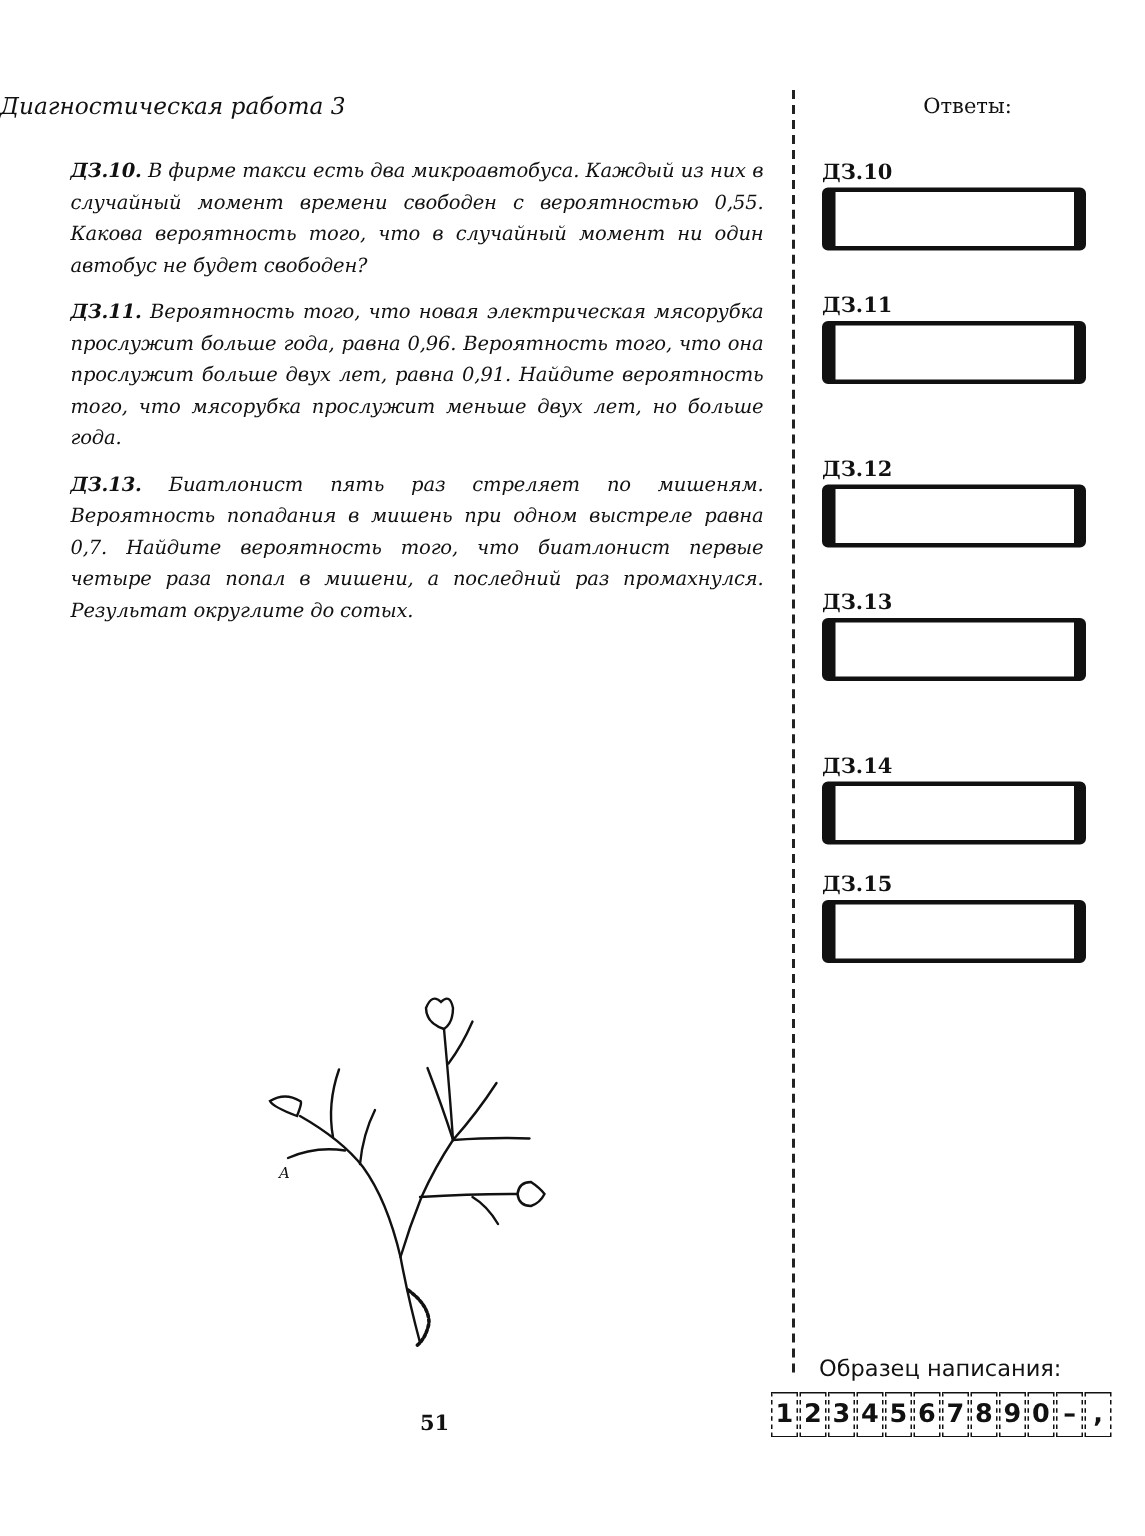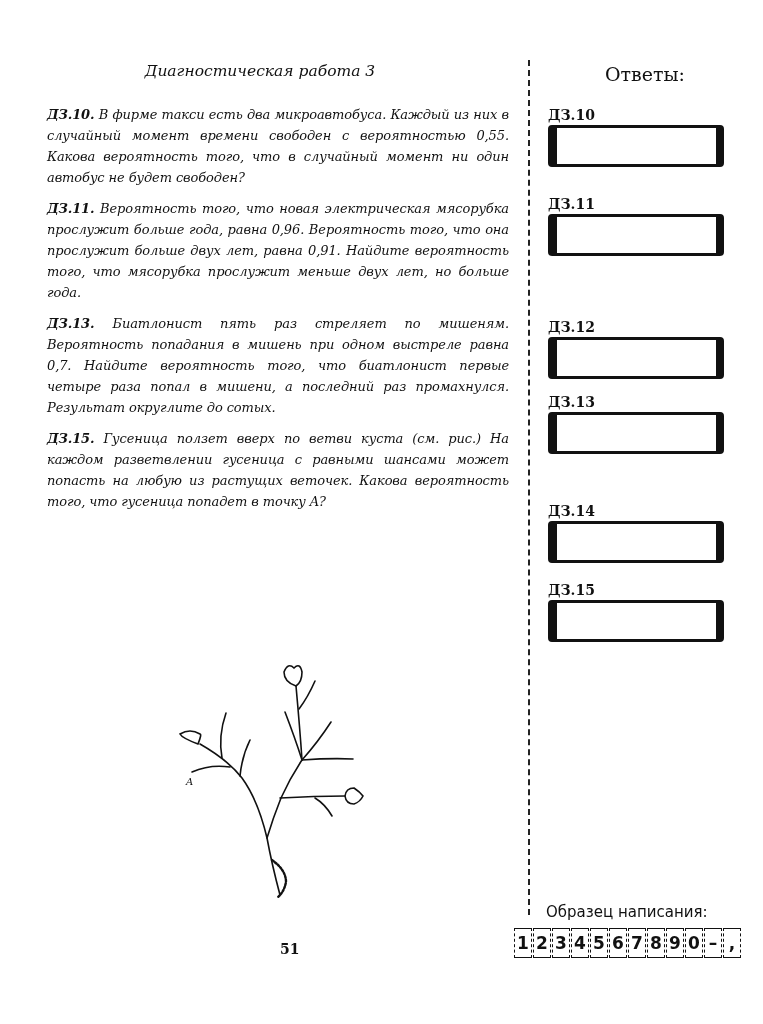--- a/index.html
+++ b/index.html
@@ -1,27 +1,27 @@
 <!DOCTYPE html>
 <html><head>
 <meta charset="utf-8">
 <style>
   html, body { margin: 0; padding: 0; background: #ffffff; }
   body { width: 763px; height: 1024px; position: relative; overflow: hidden;
          font-family: "DejaVu Serif", "Liberation Serif", serif; color: #111; }
-  .header { position: absolute; left: 0; width: 520px; top: 62px; text-align: center;
+  .header { position: absolute; left: 0; width: 520px; top: 62px; 
             font-style: italic; font-size: 15.5px; }
   .problems { position: absolute; left: 31px; top: 104px; width: 478px; }
   .problem { font-size: 13px; line-height: 21px; text-align: justify; margin: 0 0 10px 16px;
              letter-spacing: -0.1px; font-style: italic; }
   .problem .num { font-weight: bold; }
   .divider { position: absolute; left: 528px; top: 60px; height: 855px; width: 0;
              border-left: 2px dashed #222; }
   .answers-title { position: absolute; left: 545px; width: 200px; top: 63px; text-align: center;
-                   font-size: 19px; }
+                   font-size: 14px; }
   .ans { position: absolute; left: 548px; width: 180px; }
   .ans .label { font-weight: bold; font-size: 14px; display: block; margin-bottom: 2px; }
   .ans .box { width: 176px; height: 42px; border: 3px solid #111; border-left-width: 9px;
               border-right-width: 8px; border-radius: 4px; box-sizing: border-box; background: #fff; }
   .sample-title { position: absolute; left: 546px; top: 903px; font-size: 15px;
                   font-family: "DejaVu Sans", "Liberation Sans", sans-serif; }
   .sample { position: absolute; left: 514px; top: 928px; display: flex; }
   .sample .cell { width: 16px; height: 28px; border: 1.5px dashed #111; border-top-style: solid;
                   border-bottom-style: solid; margin-right: 1px; font-family: "DejaVu Sans", sans-serif;
                   font-size: 17px; font-weight: bold; text-align: center; line-height: 28px; }
@@ -31,21 +31,20 @@
 </style>
 </head>
 <body>
 
 <div class="header">Диагностическая работа 3</div>
 
 <div class="problems">
   <p class="problem"><span class="num">ДЗ.10.</span> <span>В фирме такси есть два микроавтобуса. Каждый из них в случайный момент времени свободен с вероятностью 0,55. Какова вероятность того, что в случайный момент ни один автобус не будет свободен?</span></p>
   <p class="problem"><span class="num">ДЗ.11.</span> <span>Вероятность того, что новая электрическая мясорубка прослужит больше года, равна 0,96. Вероятность того, что она прослужит больше двух лет, равна 0,91. Найдите вероятность того, что мясорубка прослужит меньше двух лет, но больше года.</span></p>
   <p class="problem"><span class="num">ДЗ.13.</span> <span>Биатлонист пять раз стреляет по мишеням. Вероятность попадания в мишень при одном выстреле равна 0,7. Найдите вероятность того, что биатлонист первые четыре раза попал в мишени, а последний раз промахнулся. Результат округлите до сотых.</span></p>
-  <p class="problem"><span class="num">ДЗ.15.</span> <span>Гусеница ползет вверх по ветви куста (см. рис.) На каждом разветвлении гусеница с равными шансами может попасть на любую из растущих веточек. Какова вероятность того, что гусеница попадет в точку A?</span></p>
 </div>
 
 <div class="figure">
   <svg viewBox="0 0 220 250" fill="none" stroke="#111" stroke-width="1.6" stroke-linecap="round">
     <path d="M120 235 Q112 205 107 178 Q98 140 82 118 Q68 100 40 84"></path>
     <path d="M107 178 Q113 158 121 138 Q130 118 142 100 Q140 70 136 26"></path>
     <path d="M70 107 Q50 104 32 112"></path>
     <path d="M62 98 Q58 76 66 53"></path>
     <path d="M80 116 Q82 96 90 80"></path>
     <path d="M139 49 Q148 37 155 21"></path>
@@ -67,21 +66,21 @@
 <div class="answers-title">Ответы:</div>
 
 <div class="ans" style="top:107px">
   <span class="label">ДЗ.10</span>
   <div class="box"></div>
 </div>
 <div class="ans" style="top:196px">
   <span class="label">ДЗ.11</span>
   <div class="box"></div>
 </div>
-<div class="ans" style="top:319px">
+<div class="ans" style="top:305px">
   <span class="label">ДЗ.12</span>
   <div class="box"></div>
 </div>
 <div class="ans" style="top:394px">
   <span class="label">ДЗ.13</span>
   <div class="box"></div>
 </div>
 <div class="ans" style="top:503px">
   <span class="label">ДЗ.14</span>
   <div class="box"></div>

